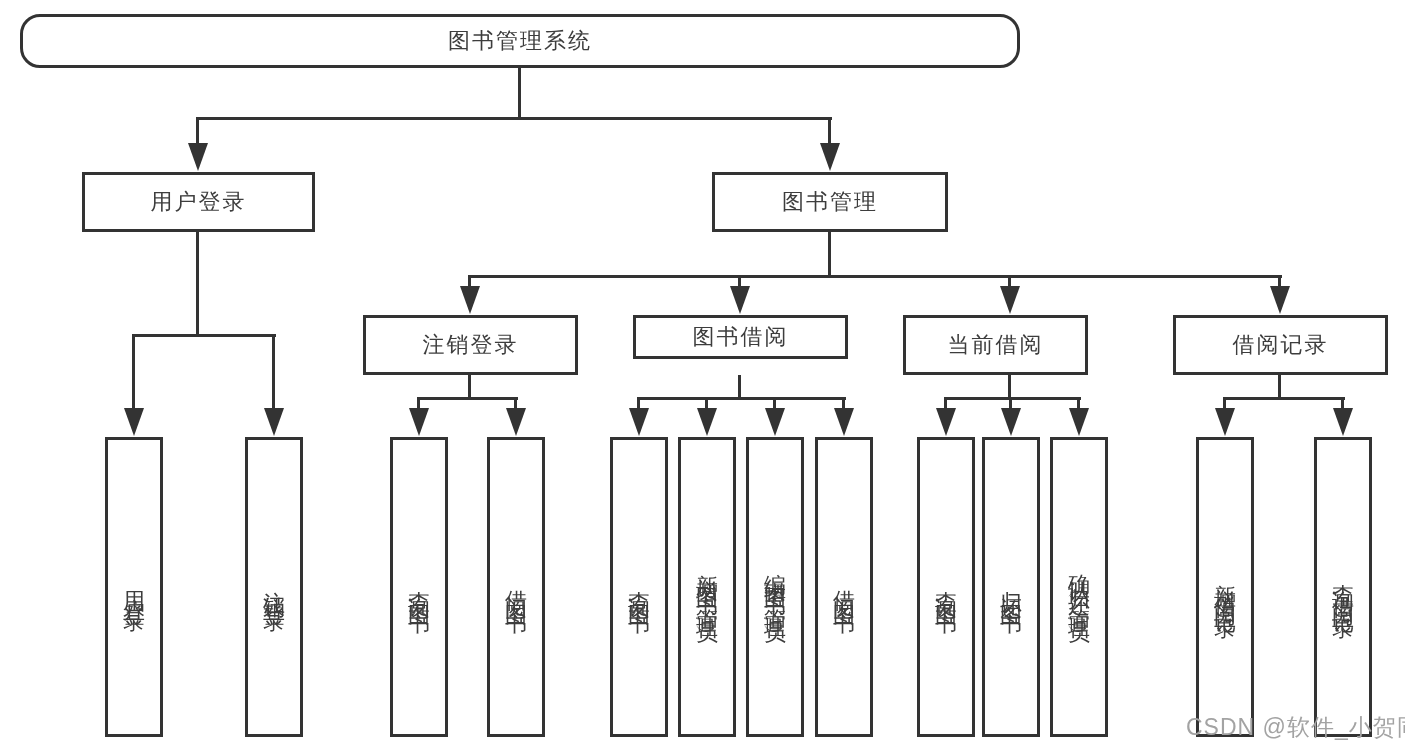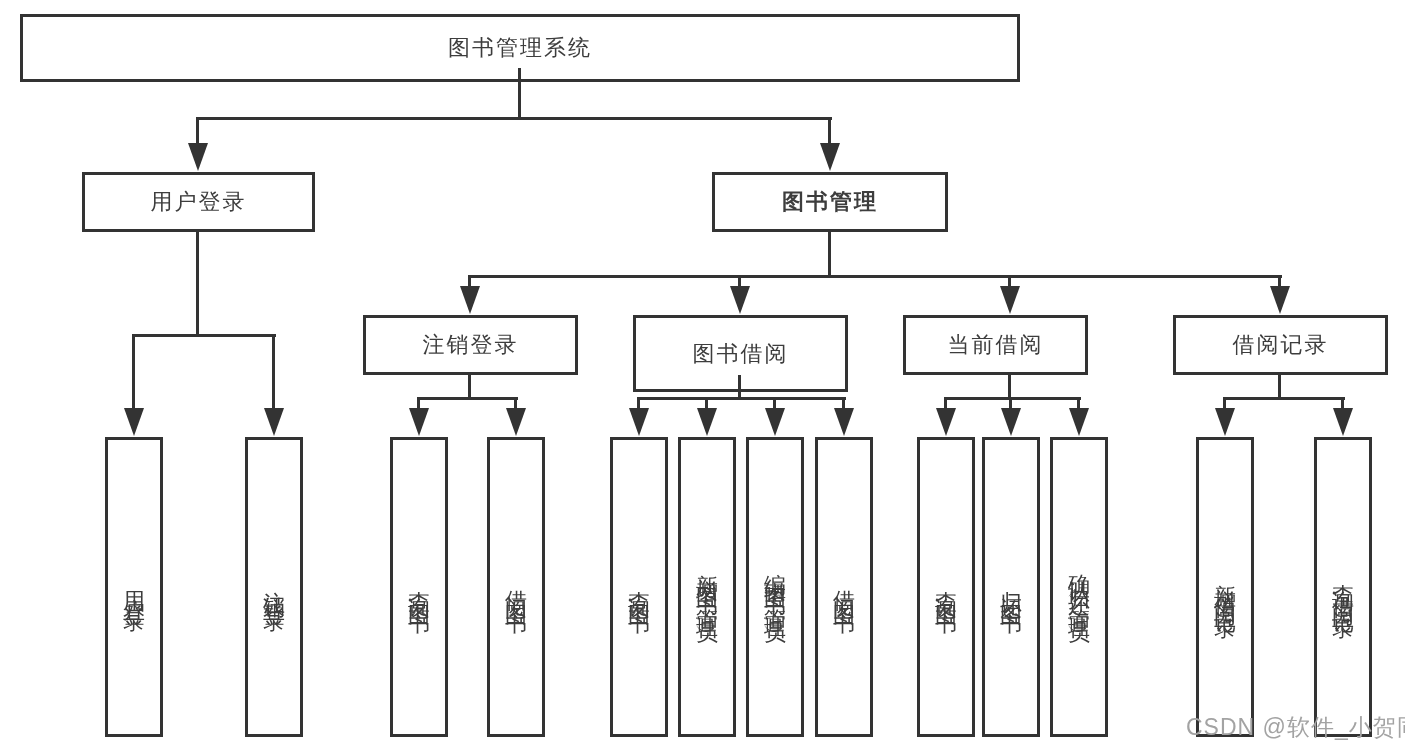--- a/index.html
+++ b/index.html
@@ -13,35 +13,35 @@
   .arrow{position:absolute;width:0;height:0;border-left:10px solid transparent;
          border-right:10px solid transparent;border-top:28px solid var(--line,#333);}
   .watermark{position:absolute;left:1186px;top:712px;font-size:23px;letter-spacing:1px;
              color:var(--watermark,#a3a3a3);white-space:nowrap;}
 </style>
 </head>
 <body>
 
 <div class="canvas">
 
-  <div class="box" style="left:20px;top:14px;width:1000px;height:68px;">
+  <div class="box" style="left:20px;top:14px;width:1000px;height:54px;border-radius:20px;">
     <span class="hlabel">图书管理系统</span>
   </div>
 
   <div class="vline" style="left:518px;top:68px;width:3px;height:50px;"></div>
   <div class="hline" style="left:196px;top:117px;width:636px;height:3px;"></div>
   <div class="vline" style="left:196px;top:117px;width:3px;height:30px;"></div>
   <div class="vline" style="left:828px;top:117px;width:3px;height:30px;"></div>
   <div class="arrow" style="left:188px;top:143px;"></div>
   <div class="arrow" style="left:820px;top:143px;"></div>
 
   <div class="box" style="left:82px;top:172px;width:233px;height:60px;">
     <span class="hlabel">用户登录</span>
   </div>
-  <div class="box" style="left:712px;top:172px;width:236px;height:60px;font-weight:bold;">
+  <div class="box" style="left:712px;top:172px;width:236px;height:60px;">
     <span class="hlabel">图书管理</span>
   </div>
 
   <div class="vline" style="left:196px;top:232px;width:3px;height:103px;"></div>
   <div class="hline" style="left:132px;top:334px;width:144px;height:3px;"></div>
   <div class="vline" style="left:132px;top:334px;width:3px;height:76px;"></div>
   <div class="vline" style="left:272px;top:334px;width:3px;height:76px;"></div>
   <div class="arrow" style="left:124px;top:408px;"></div>
   <div class="arrow" style="left:264px;top:408px;"></div>
 
@@ -52,21 +52,21 @@
   <div class="vline" style="left:1008px;top:275px;width:3px;height:15px;"></div>
   <div class="vline" style="left:1278px;top:275px;width:3px;height:15px;"></div>
   <div class="arrow" style="left:460px;top:286px;"></div>
   <div class="arrow" style="left:730px;top:286px;"></div>
   <div class="arrow" style="left:1000px;top:286px;"></div>
   <div class="arrow" style="left:1270px;top:286px;"></div>
 
   <div class="box" style="left:363px;top:315px;width:215px;height:60px;">
     <span class="hlabel">注销登录</span>
   </div>
-  <div class="box" style="left:633px;top:315px;width:215px;height:77px;">
+  <div class="box" style="left:633px;top:315px;width:215px;height:44px;">
     <span class="hlabel">图书借阅</span>
   </div>
   <div class="box" style="left:903px;top:315px;width:185px;height:60px;">
     <span class="hlabel">当前借阅</span>
   </div>
   <div class="box" style="left:1173px;top:315px;width:215px;height:60px;">
     <span class="hlabel">借阅记录</span>
   </div>
 
   <div class="vline" style="left:468px;top:375px;width:3px;height:23px;"></div>

